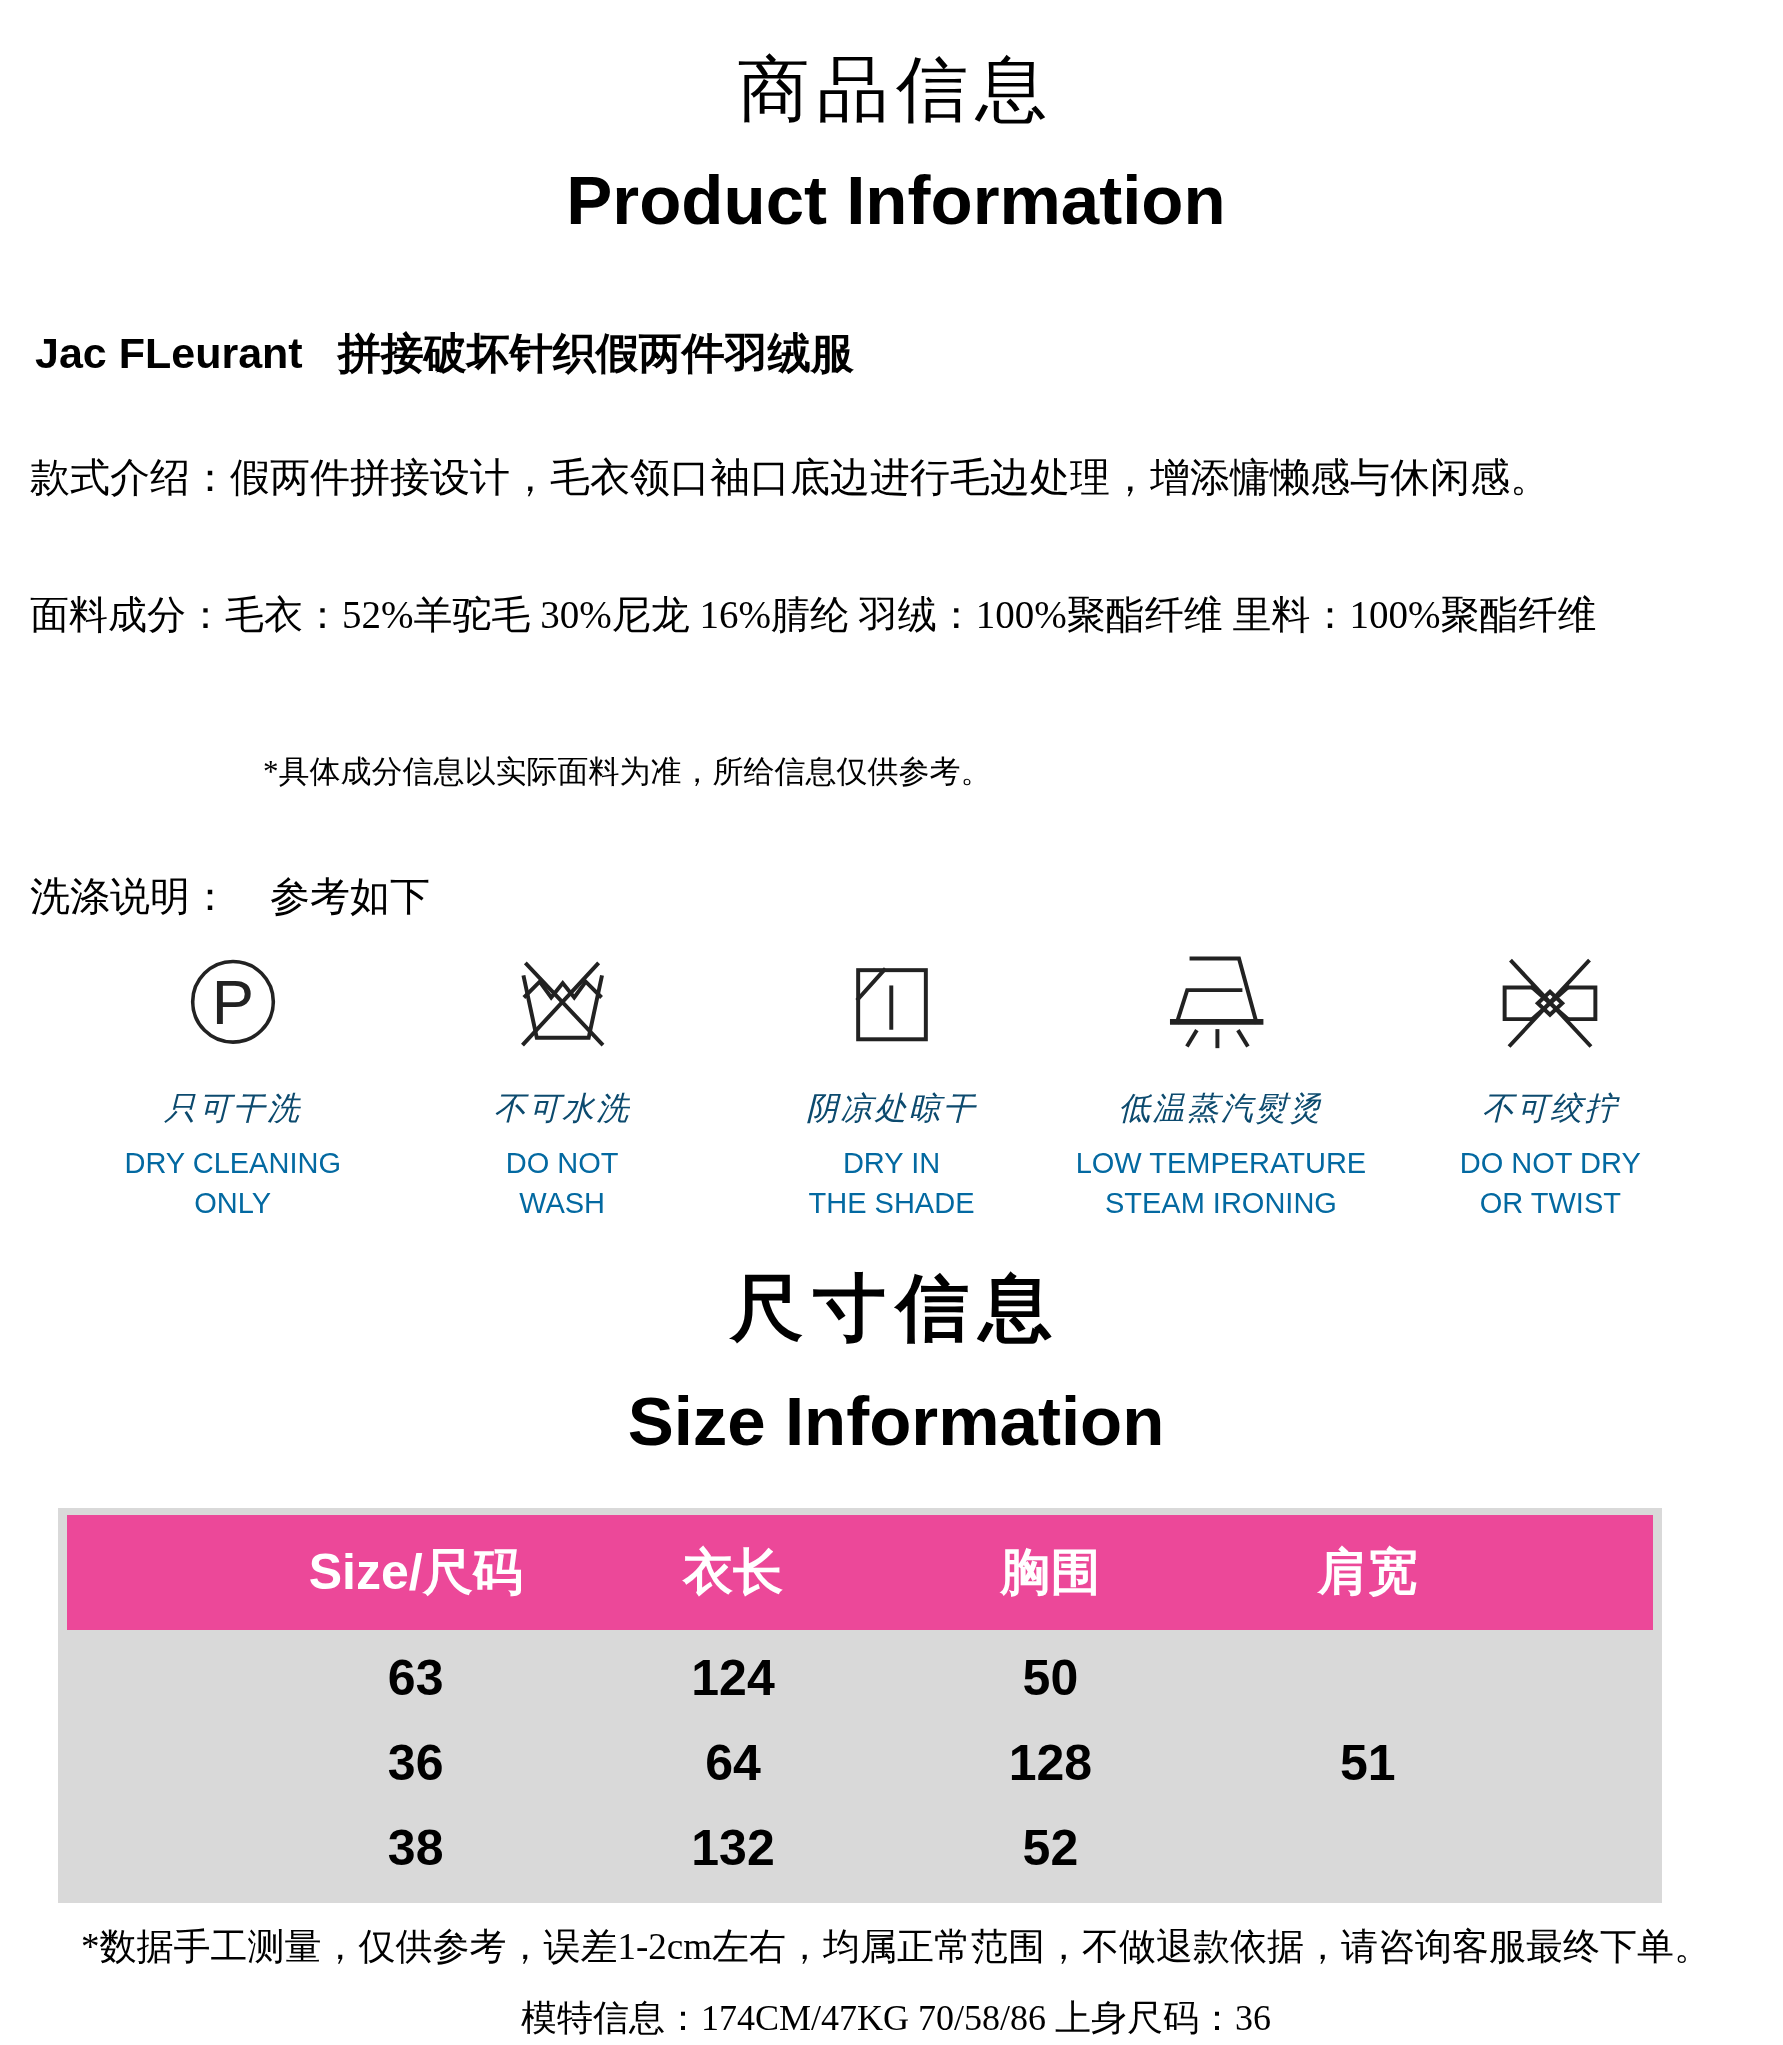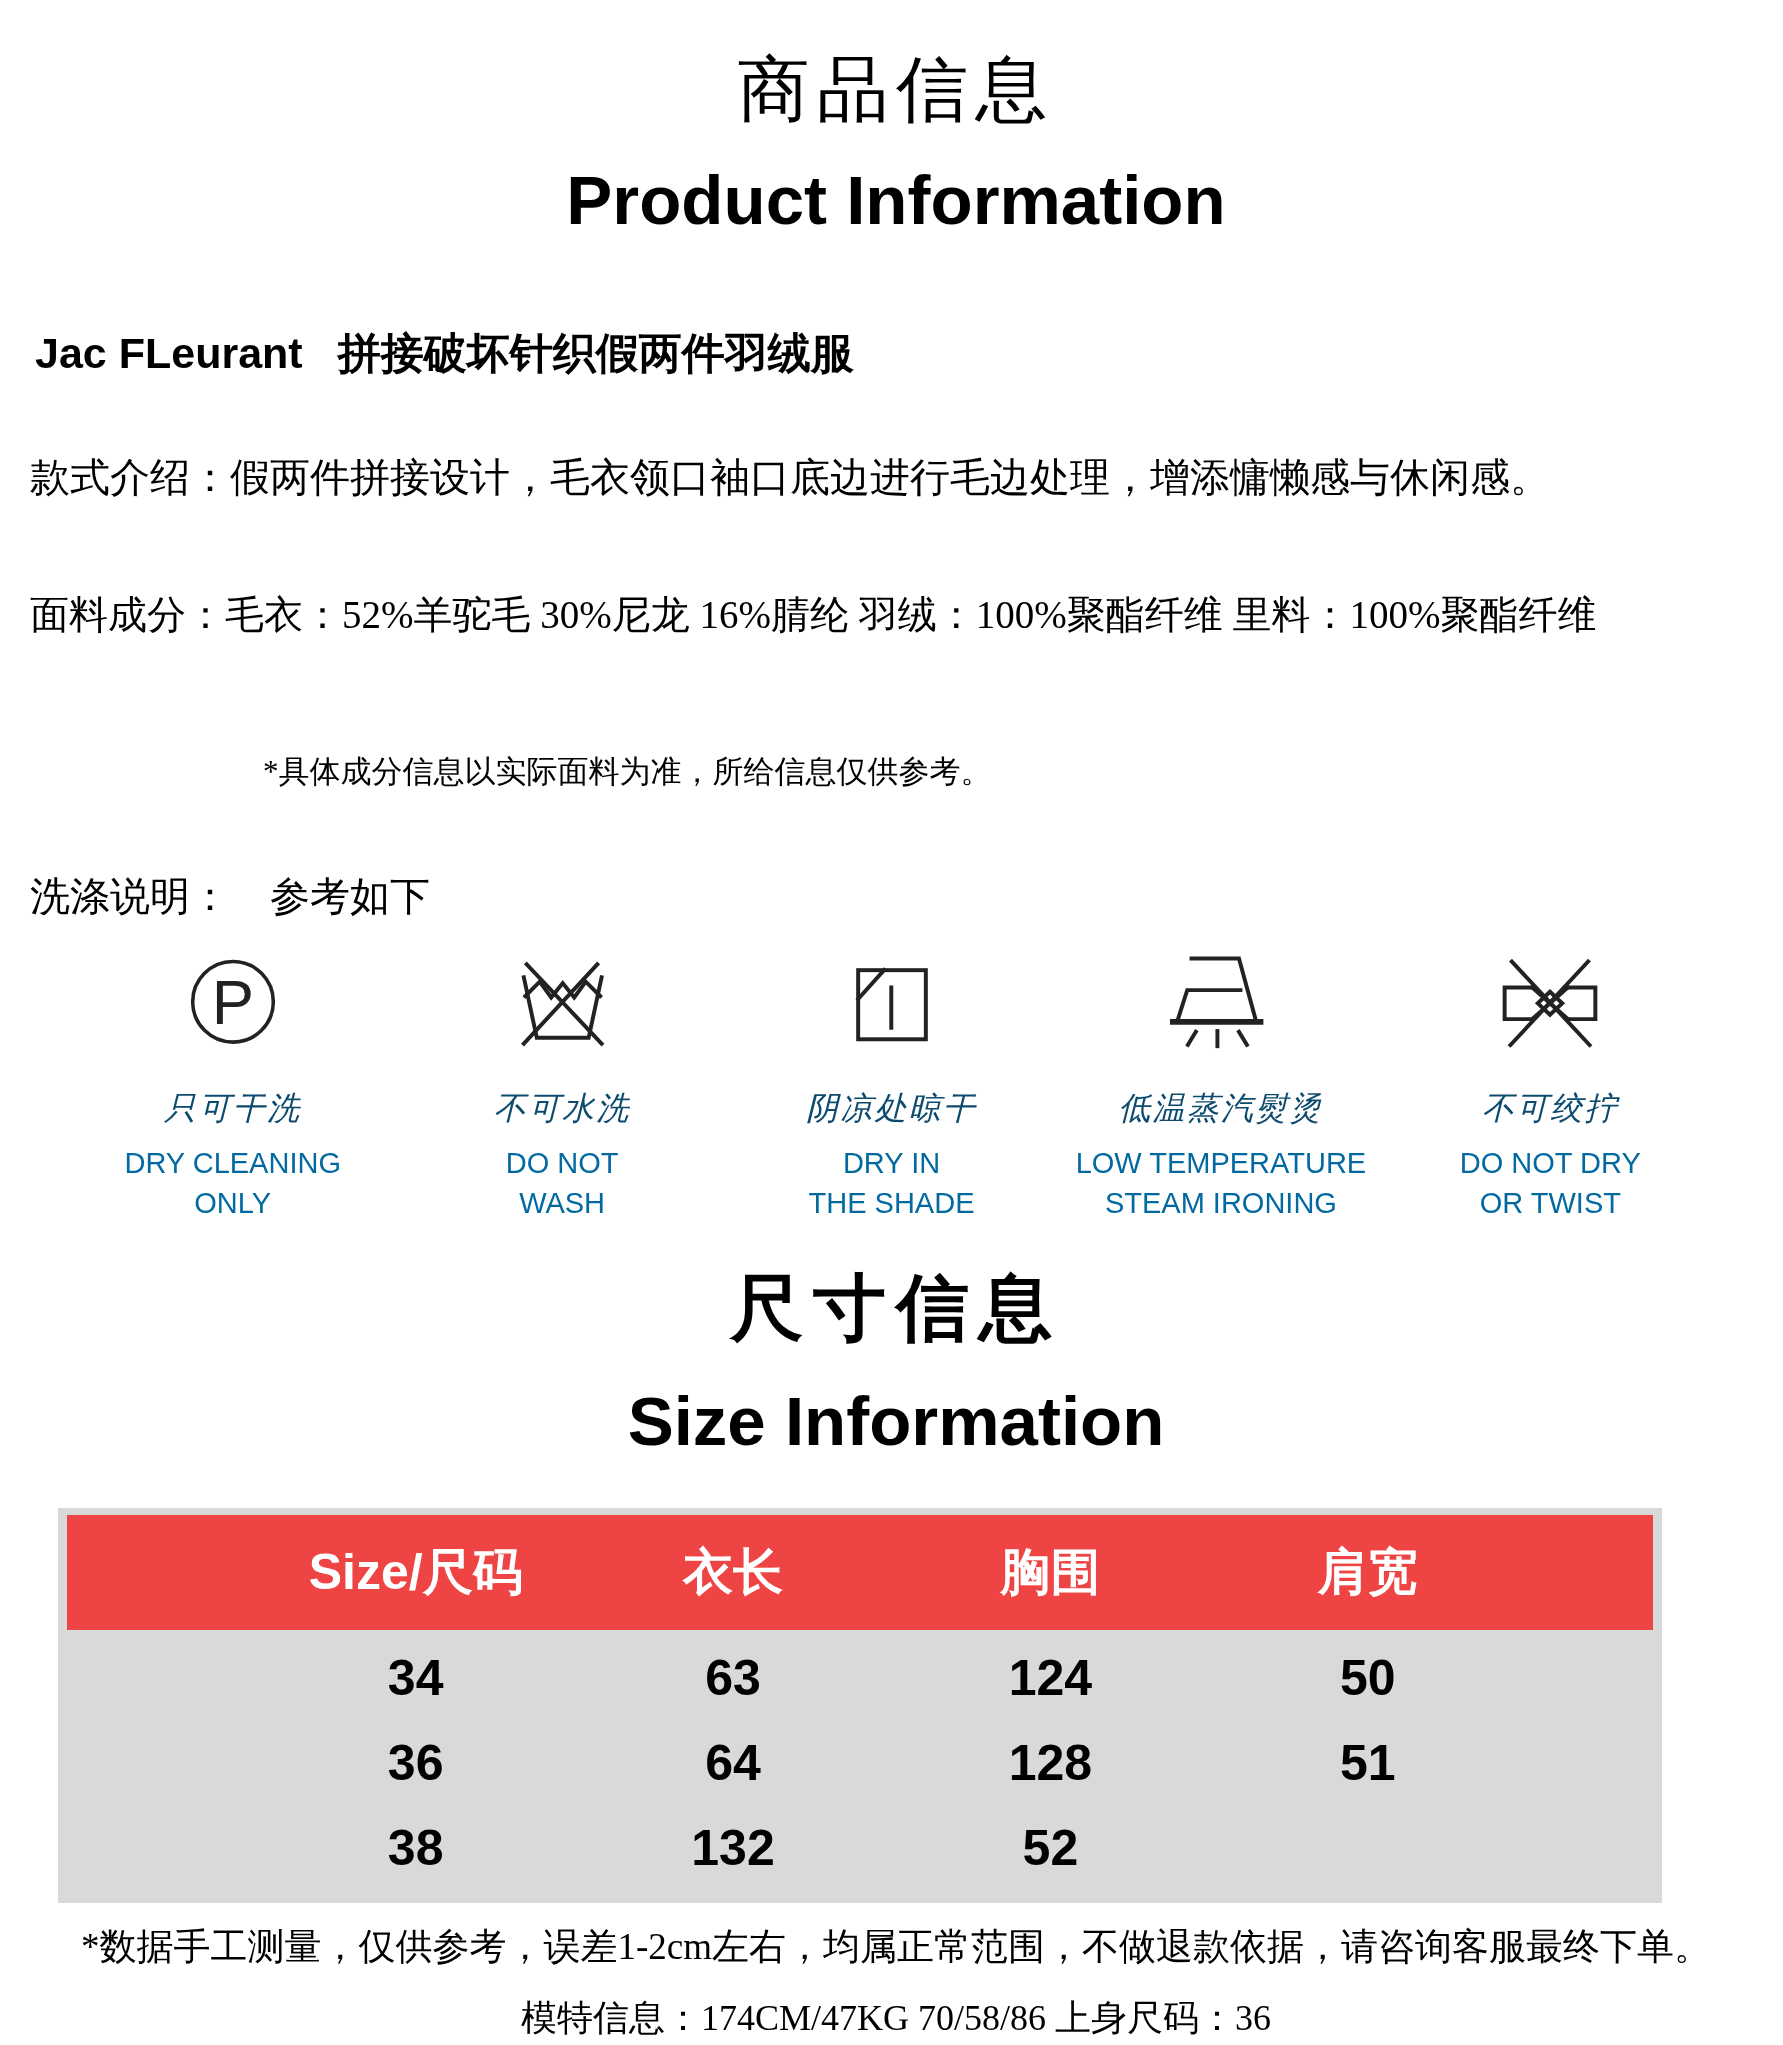--- a/index.html
+++ b/index.html
@@ -159,29 +159,28 @@
       <div>OR TWIST</div>
     </div>
   </div>
 
 </div>
 
 <div class="abs center serif size-title-zh">尺寸信息</div>
 <div class="abs center sans size-title-en">Size Information</div>
 
 <div class="size-table" style="background: rgb(217, 217, 217);">
-  <div class="thead" style="background: #ef4444;">
+  <div class="thead" style="background: #ec4899;">
     <span class="tcell">Size/尺码</span>
     <span class="tcell">衣长</span>
     <span class="tcell">胸围</span>
     <span class="tcell">肩宽</span>
   </div>
   <div class="tbody">
     <div class="trow">
-      <span class="tcell">34</span>
       <span class="tcell">63</span>
       <span class="tcell">124</span>
       <span class="tcell">50</span>
     </div>
     <div class="trow">
       <span class="tcell">36</span>
       <span class="tcell">64</span>
       <span class="tcell">128</span>
       <span class="tcell">51</span>
     </div>

